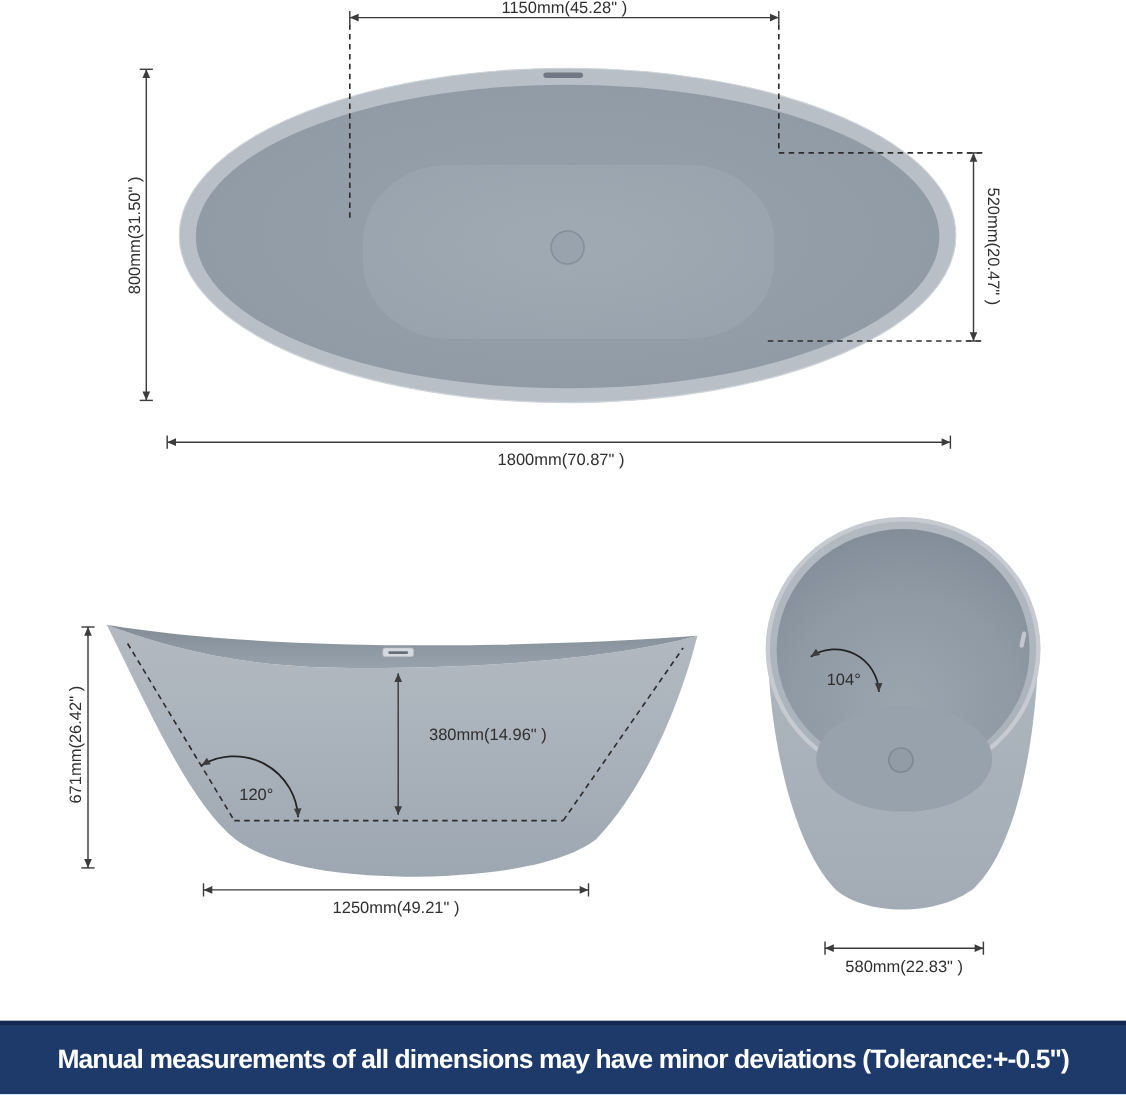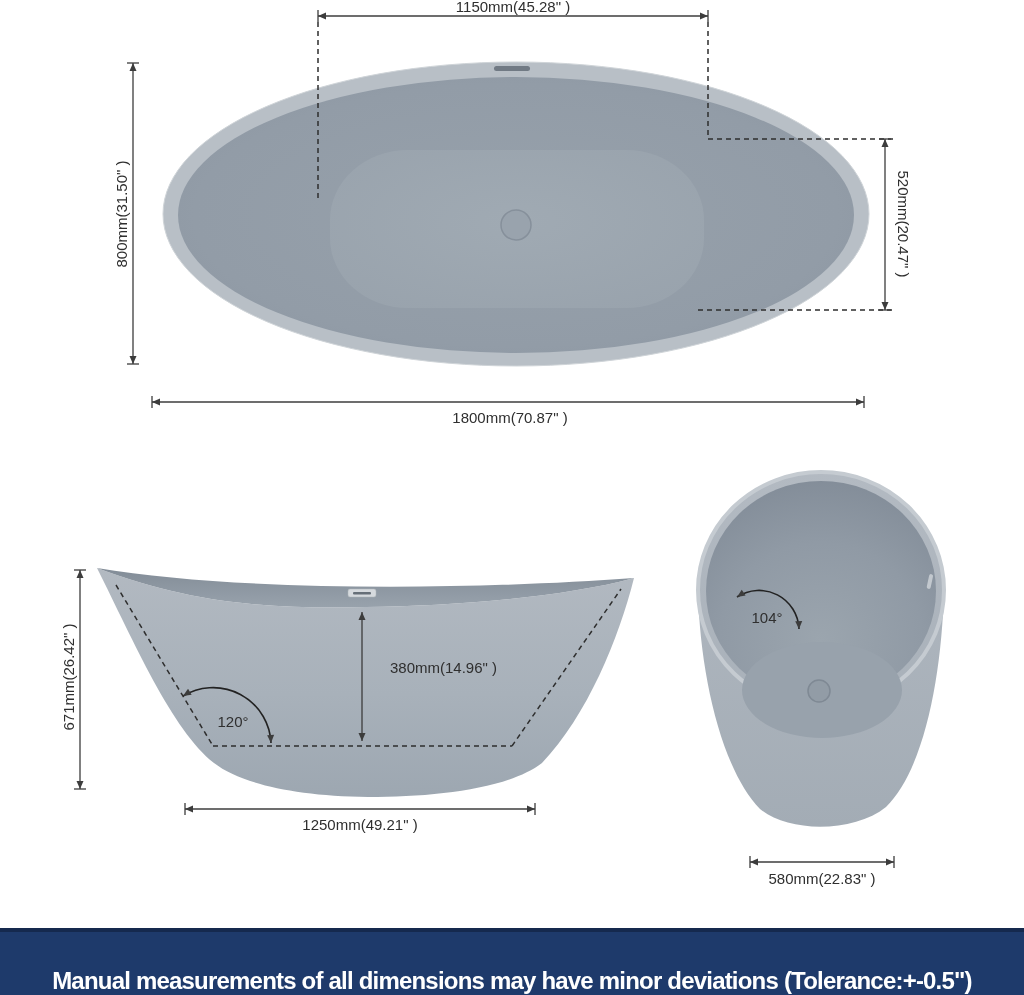--- a/index.html
+++ b/index.html
@@ -8,21 +8,21 @@
   .drawing{position:absolute;top:0;left:0;}
   
   .dl{stroke:var(--dim-line,#3c3c3c);stroke-width:1.3;fill:none;}
   .tick{stroke:var(--dim-line,#3c3c3c);stroke-width:1.3;}
   .dsh{stroke:#2e2e2e;stroke-width:1.5;stroke-dasharray:5 4;fill:none;}
   .arc{stroke:#222;stroke-width:1.6;fill:none;}
   text.dim{font:15px "Liberation Sans",sans-serif;fill:var(--dim-text,#2f2f2f);}
   
   .footer{position:absolute;left:0;bottom:0;width:100%;height:67px;
           background:var(--footer-bg,#1e3a6b);border-top:4px solid var(--footer-border,#15294e);
-          box-sizing:border-box;display:flex;align-items:flex-end;justify-content:center;}
+          box-sizing:border-box;display:flex;align-items:center;justify-content:center;}
   .footer span{color:var(--footer-text,#fff);font-weight:bold;font-size:24px;
                letter-spacing:-0.8px;white-space:nowrap;}
 </style>
 </head>
 <body>
 
 <div class="page">
 
 <svg class="drawing" width="1024" height="928" viewBox="0 0 1024 928">
   <defs>

